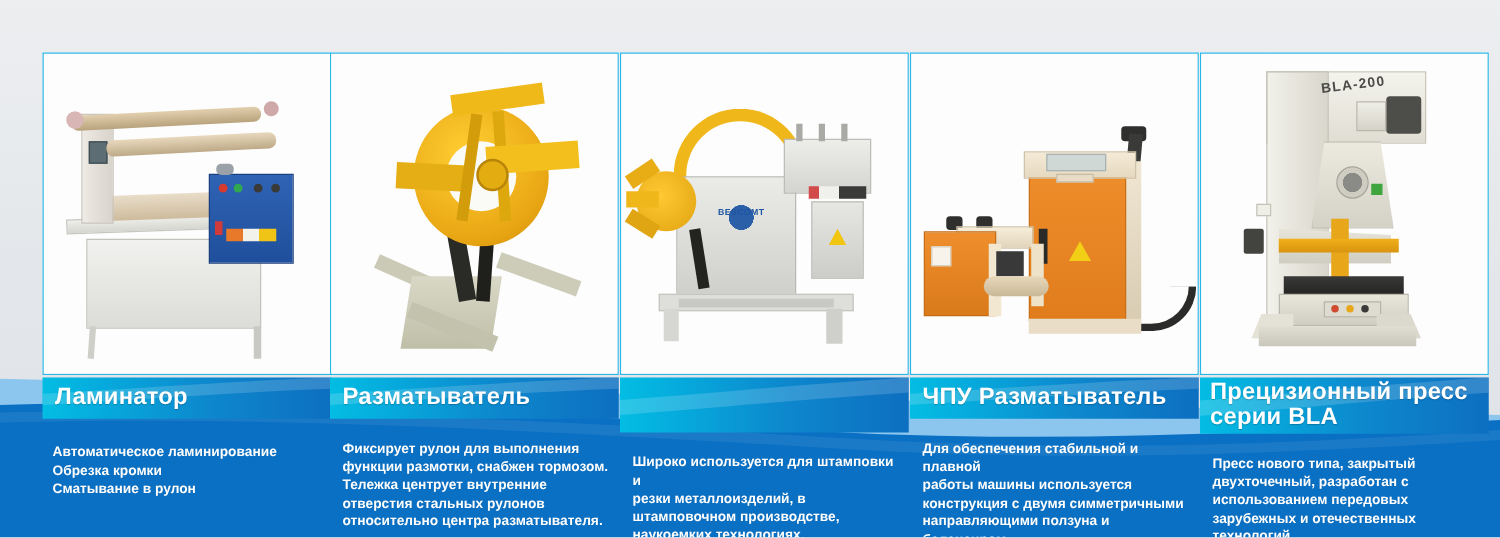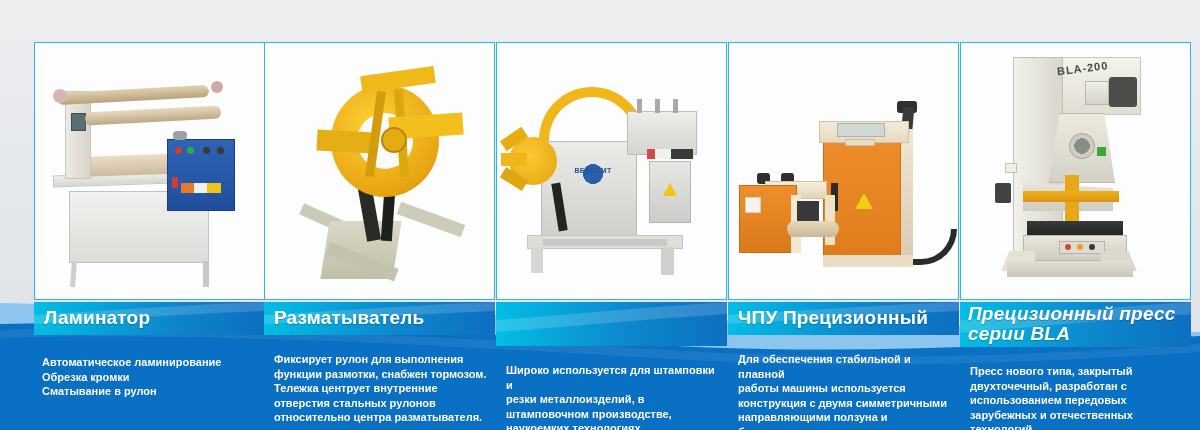--- a/index.html
+++ b/index.html
@@ -89,21 +89,21 @@
   }
 
   
   .card-0 { left: 34px; }
   .card-1 { left: 264px; }
   .card-2 { left: 496px; }
   .card-3 { left: 728px; }
   .card-4 { left: 960px; }
 
   .card-0 .card-desc { margin-top: 20px; padding-left: 8px; }
-  .card-4 .card-banner { padding-left: 8px; font-style: italic; }
+  .card-4 .card-banner { padding-left: 8px; }
 
   
   .mach { position: absolute; }
 
   
   .lam-table  { left: 34px;  top: 148px; width: 140px; height: 72px; background: linear-gradient(180deg,#f1f1ef,#dcdcd8); border:1px solid #c3c3bd; }
   .lam-leg1   { left: 36px;  top: 218px; width: 5px;  height: 26px; background:#cfcfc9; transform: rotate(4deg); }
   .lam-leg2   { left: 168px; top: 218px; width: 6px;  height: 26px; background:#c9c9c3; }
   .lam-bed    { left: 18px;  top: 130px; width: 150px; height: 12px; background: linear-gradient(180deg,#eeeeea,#d6d6d0); border:1px solid #c6c6c0; transform: rotate(-2deg); }
   .lam-roll   { left: 42px;  top: 112px; width: 118px; height: 20px; border-radius: 9px; background: linear-gradient(180deg,#e9ddc9,#cdbb9c); transform: rotate(-2deg); }
@@ -344,21 +344,21 @@
           <div class="mach nc-fr1"></div>
           <div class="mach nc-blk"></div>
           <div class="mach nc-fr2"></div>
           <div class="mach nc-roll2"></div>
         </div>
       </div>
       <div class="card-banner">
         <svg class="swoosh" viewBox="0 0 231 33" preserveAspectRatio="none">
           <path d="M0,13 C70,9 150,3 231,0 L231,9 C150,12 70,18 0,22 Z" fill="#ffffff" opacity="0.16"></path>
         </svg>
-        <div class="card-title">ЧПУ Прецизионный</div>
+        <div class="card-title">ЧПУ Разматыватель</div>
       </div>
       <div class="card-desc">Для обеспечения стабильной и плавной
 работы машины используется
 конструкция с двумя симметричными
 направляющими ползуна и
 балансиром.</div>
     </div>
 
     <div class="card card-4">
       <div class="card-photo" title="Прецизионный пресс C-образной рамы">

